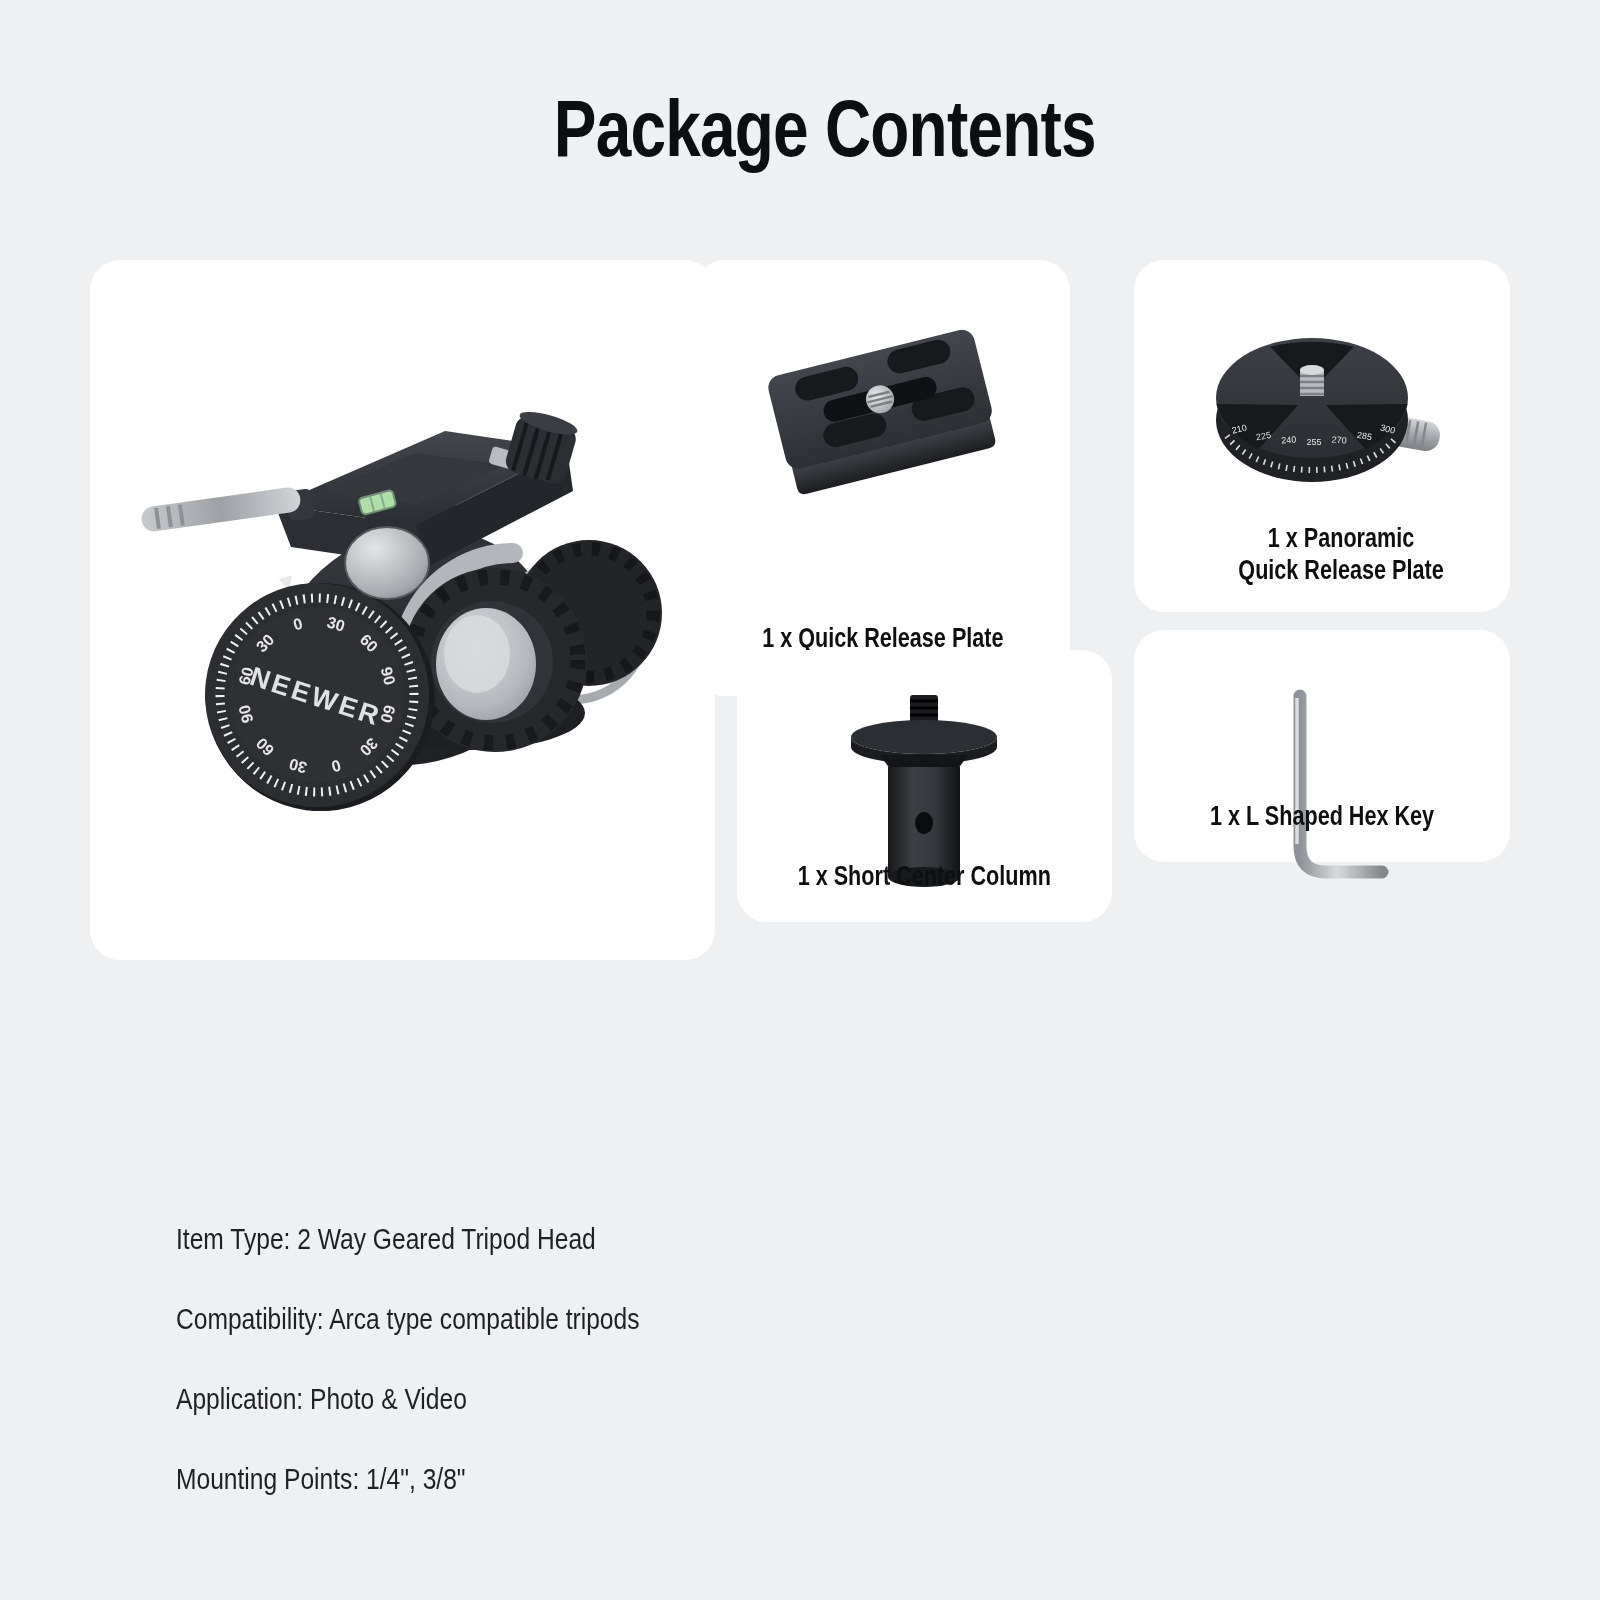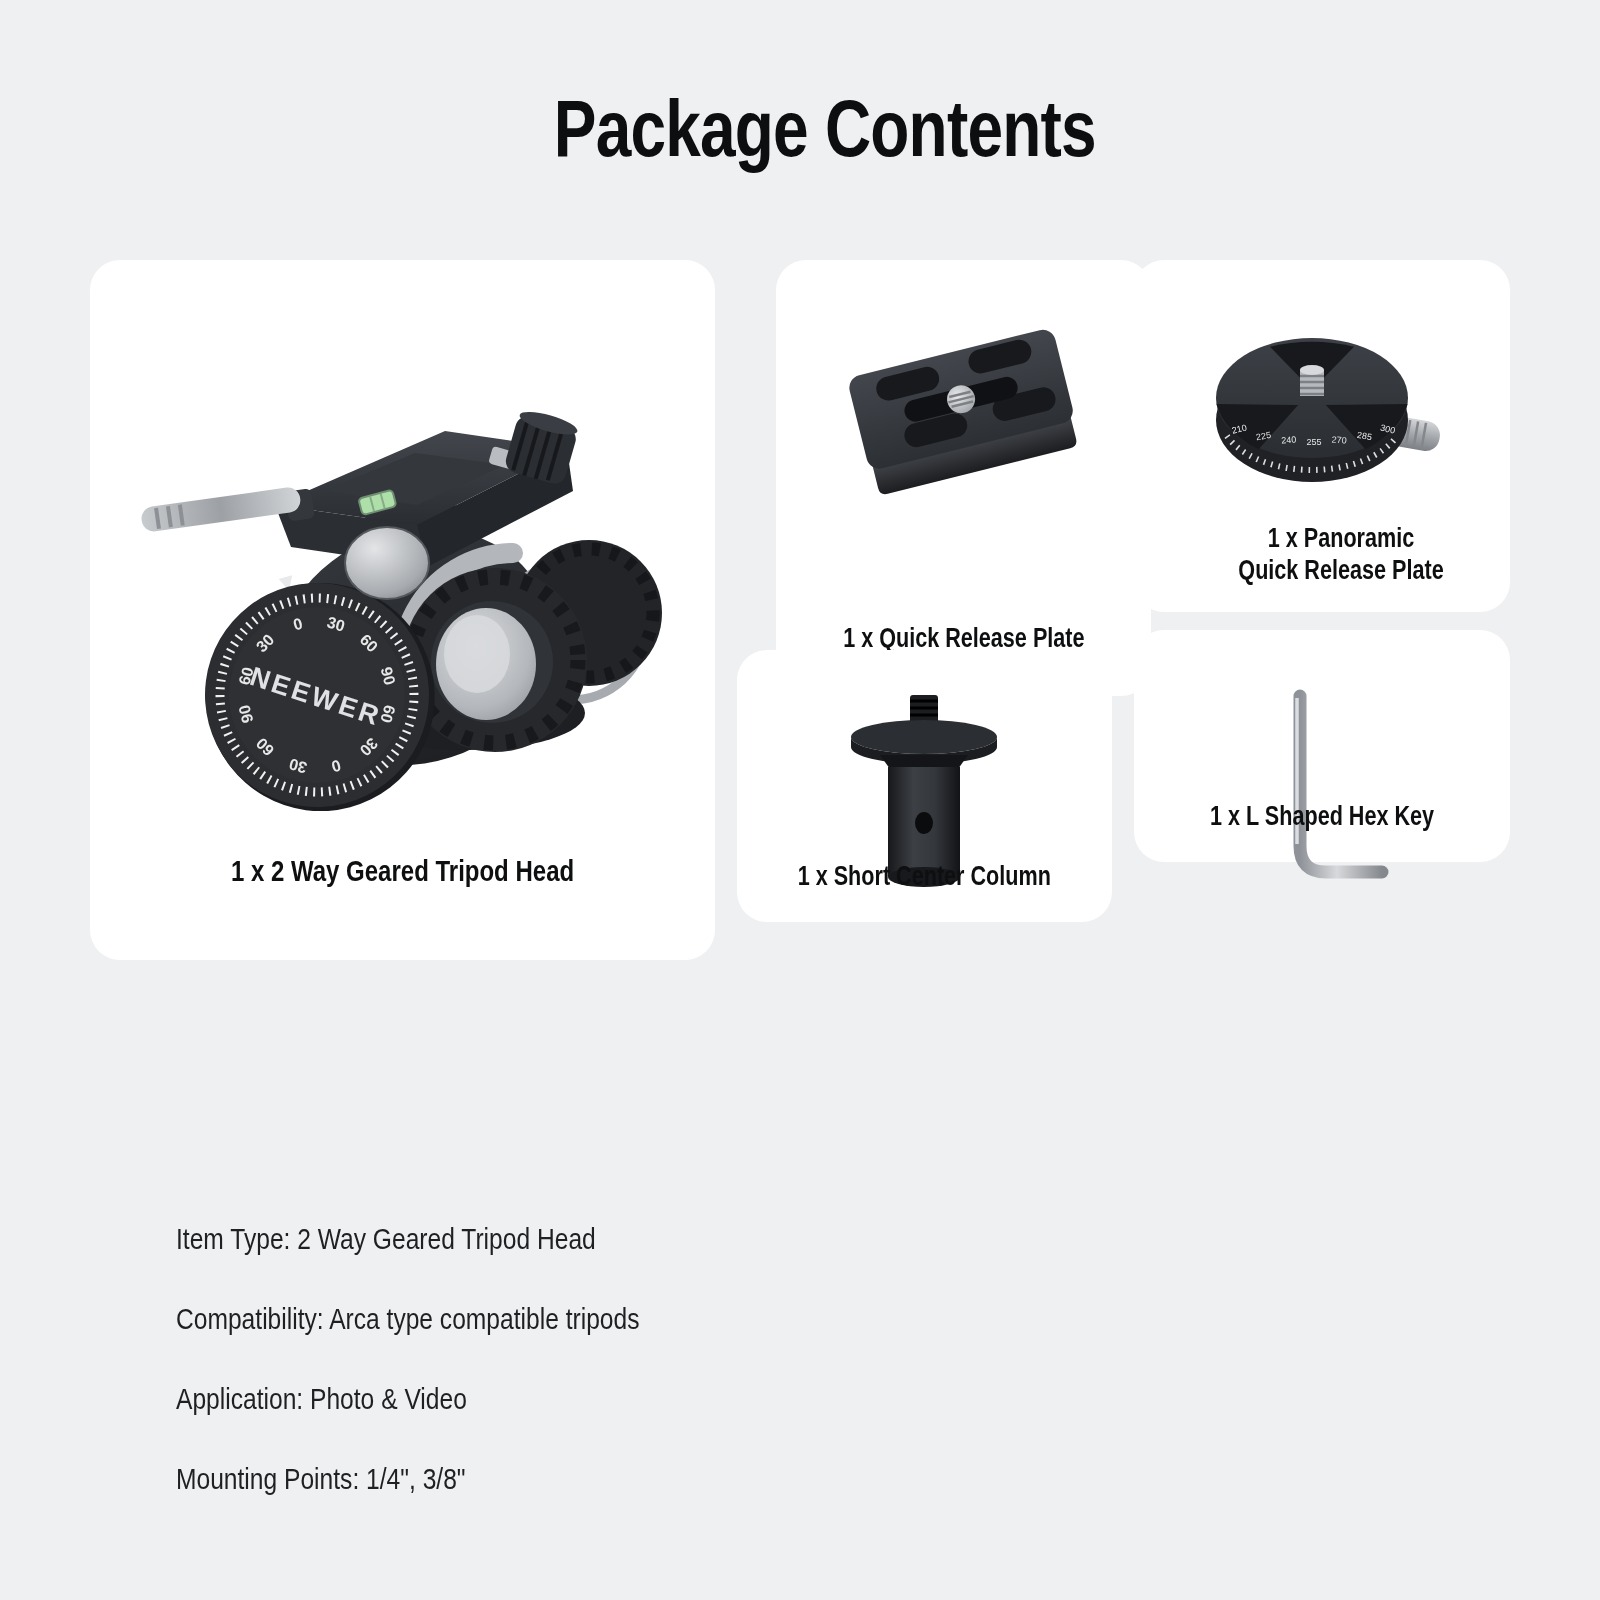--- a/index.html
+++ b/index.html
@@ -137,26 +137,23 @@
           <text x="138" y="343" transform="rotate(240 138 337)">60</text>
           <text x="128" y="306" transform="rotate(270 128 300)">90</text>
           <text x="138" y="269" transform="rotate(300 138 263)">60</text>
           <text x="165" y="242" transform="rotate(330 165 236)">30</text>
         </g>
         <text x="200" y="310" transform="rotate(33 200 302)" fill="#dfe1e3" font-size="27" font-weight="bold" letter-spacing="3" text-anchor="middle">NEEWER</text>
       </g>
 
       <ellipse cx="272" cy="168" rx="42" ry="36" fill="url(#gHinge)" stroke="#55585d" stroke-width="2"></ellipse>
     </svg>
-    <div class="caption caption-main">
-      <span class="cond">1 x 2 Way Geared Tripod Head</span>
-    </div>
-  </div>
-
-  <div class="card" style="left:776px;top:260px;width:375px;height:436px;">
+  </div>
+
+  <div class="card" style="left:695px;top:260px;width:375px;height:436px;">
     <svg class="prod" style="left:47px;top:55px;" width="280" height="190" viewBox="0 0 280 190">
       <defs>
         <linearGradient id="qrTop" x1="0" y1="0" x2="0" y2="1">
           <stop offset="0" stop-color="#43464c"></stop>
             <stop offset="1" stop-color="#2c2f34"></stop>
         </linearGradient>
         <linearGradient id="qrSide" x1="0" y1="0" x2="0" y2="1">
           <stop offset="0" stop-color="#55585e"></stop>
             <stop offset="1" stop-color="#1b1d20"></stop>
         </linearGradient>

